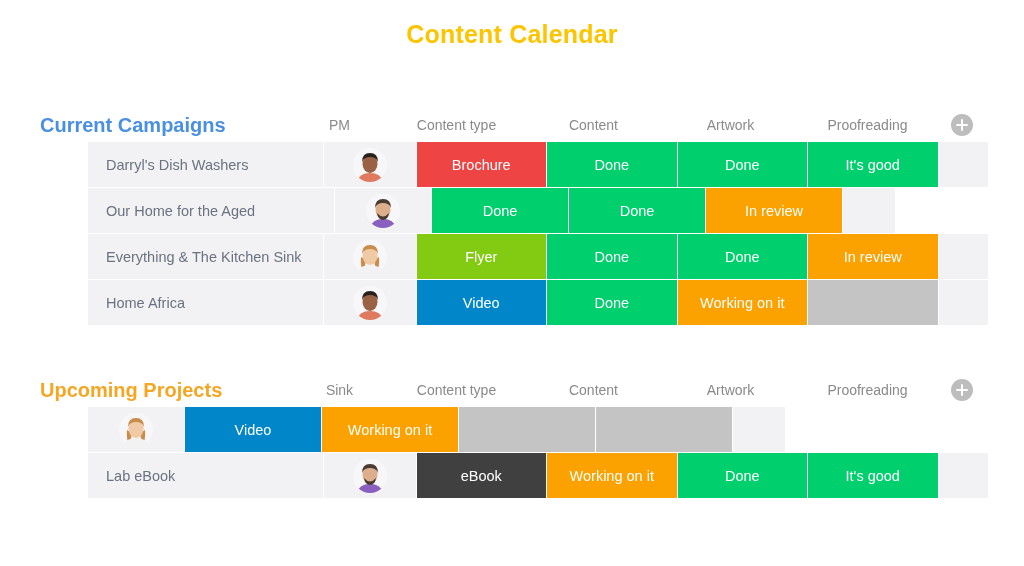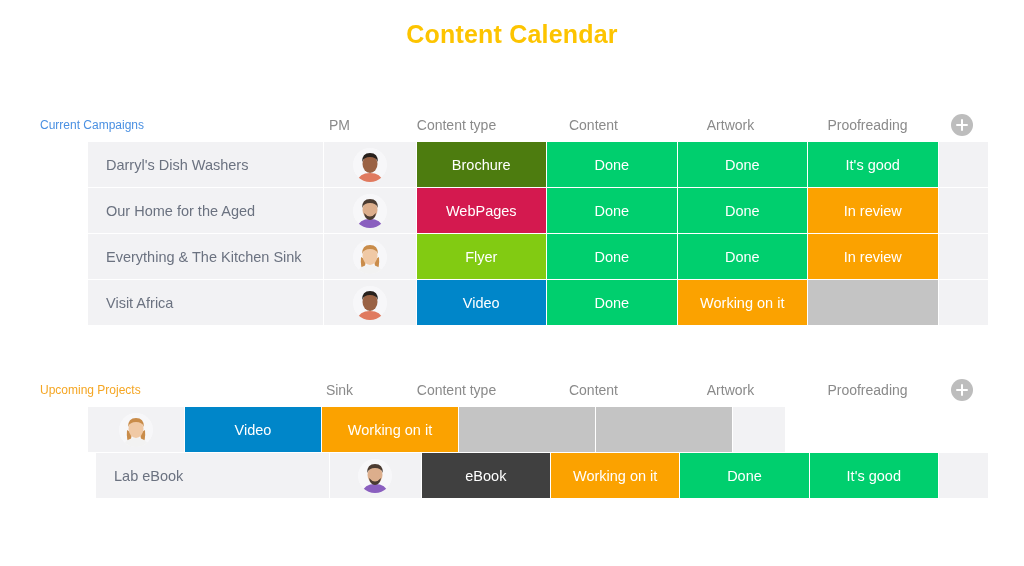--- a/index.html
+++ b/index.html
@@ -38,22 +38,22 @@
   #board-upcoming { top: 373px; }
 
   
   .board-header {
     display: flex;
     align-items: center;
     height: 34px;
     padding-left: 4px;
   }
   .board-title {
-    font-size: 12px;
-    font-weight: normal;
+    font-size: 20px;
+    font-weight: bold;
     white-space: nowrap;
   }
   .board-title.blue   { color: #4a90e2; }
   .board-title.orange { color: #f5a623; }
 
   .col-head {
     font-size: 14px;
     color: #8a8a8a;
     text-align: center;
     white-space: nowrap;
@@ -160,42 +160,41 @@
             <svg viewBox="0 0 34 34" xmlns="http://www.w3.org/2000/svg">
     <circle cx="17" cy="17" r="17" fill="#f7f7f9"></circle>
 
     <path d="M4 34 q2 -9 13 -9 q11 0 13 9z" fill="#e07a5f"></path>
     <ellipse cx="17" cy="16" rx="7.5" ry="9" fill="#9a6244"></ellipse>
 
     <path d="M9 14 q0 -9 8 -9 q8 0 8 9 q-2 -5 -8 -5 q-6 0 -8 5z" fill="#27201c"></path>
   </svg>
           </div>
         </div>
-        <div class="cell cell-type c-type" style="background: #4d7c0f;">Brochure</div>
+        <div class="cell cell-type c-type" style="background: #ef4444;">Brochure</div>
         <div class="cell cell-status c-stat" style="background: rgb(0, 207, 110);">Done</div>
         <div class="cell cell-status c-stat" style="background: rgb(0, 207, 110);">Done</div>
         <div class="cell cell-status c-stat" style="background: rgb(0, 207, 110);">It's good</div>
         <div class="cell cell-tail c-add"></div>
       </div>
       <div class="row">
         <div class="accent" style="background: rgb(61, 155, 245);"></div>
         <div class="cell cell-name c-name" style="width: 247px;">Our Home for the Aged</div>
         <div class="cell cell-person c-person">
           <div class="avatar">
             <svg viewBox="0 0 34 34" xmlns="http://www.w3.org/2000/svg">
     <circle cx="17" cy="17" r="17" fill="#f7f7f9"></circle>
 
     <path d="M4 34 q2 -9 13 -9 q11 0 13 9z" fill="#8a5fbf"></path>
     <ellipse cx="17" cy="16" rx="7.5" ry="9" fill="#dcae8c"></ellipse>
     <path d="M11 19 q6 7 12 0 q-1 7 -6 7 q-5 0 -6 -7z" fill="#4a3b31"></path>
     <path d="M9 14 q0 -9 8 -9 q8 0 8 9 q-2 -5 -8 -5 q-6 0 -8 5z" fill="#4a3b31"></path>
   </svg>
           </div>
         </div>
-        <div class="cell cell-type c-type" style="background: rgb(212, 25, 79);">WebPages</div>
         <div class="cell cell-status c-stat" style="background: rgb(0, 207, 110);">Done</div>
         <div class="cell cell-status c-stat" style="background: rgb(0, 207, 110);">Done</div>
         <div class="cell cell-status c-stat" style="background: rgb(251, 162, 0);">In review</div>
         <div class="cell cell-tail c-add"></div>
       </div>
       <div class="row">
         <div class="accent" style="background: rgb(61, 155, 245);"></div>
         <div class="cell cell-name c-name" style="width: 247px;">Everything &amp; The Kitchen Sink</div>
         <div class="cell cell-person c-person">
           <div class="avatar">
@@ -210,21 +209,21 @@
           </div>
         </div>
         <div class="cell cell-type c-type" style="background: rgb(130, 203, 18);">Flyer</div>
         <div class="cell cell-status c-stat" style="background: rgb(0, 207, 110);">Done</div>
         <div class="cell cell-status c-stat" style="background: rgb(0, 207, 110);">Done</div>
         <div class="cell cell-status c-stat" style="background: rgb(251, 162, 0);">In review</div>
         <div class="cell cell-tail c-add"></div>
       </div>
       <div class="row">
         <div class="accent" style="background: rgb(61, 155, 245);"></div>
-        <div class="cell cell-name c-name" style="width: 247px;">Visit Africa</div>
+        <div class="cell cell-name c-name" style="width: 247px;">Home Africa</div>
         <div class="cell cell-person c-person">
           <div class="avatar">
             <svg viewBox="0 0 34 34" xmlns="http://www.w3.org/2000/svg">
     <circle cx="17" cy="17" r="17" fill="#f7f7f9"></circle>
 
     <path d="M4 34 q2 -9 13 -9 q11 0 13 9z" fill="#e07a5f"></path>
     <ellipse cx="17" cy="16" rx="7.5" ry="9" fill="#9a6244"></ellipse>
 
     <path d="M9 14 q0 -9 8 -9 q8 0 8 9 q-2 -5 -8 -5 q-6 0 -8 5z" fill="#27201c"></path>
   </svg>
@@ -264,21 +263,21 @@
           </div>
         </div>
         <div class="cell cell-type c-type" style="background: rgb(0, 134, 201);">Video</div>
         <div class="cell cell-status c-stat" style="background: rgb(251, 162, 0);">Working on it</div>
         <div class="cell cell-status c-stat cell-empty"></div>
         <div class="cell cell-status c-stat cell-empty"></div>
         <div class="cell cell-tail c-add"></div>
       </div>
       <div class="row">
         <div class="accent" style="background: rgb(245, 166, 35);"></div>
-        <div class="cell cell-name c-name" style="width: 247px; margin-left: 8px;">Lab eBook</div>
+        <div class="cell cell-name c-name" style="width: 247px;">Lab eBook</div>
         <div class="cell cell-person c-person">
           <div class="avatar">
             <svg viewBox="0 0 34 34" xmlns="http://www.w3.org/2000/svg">
     <circle cx="17" cy="17" r="17" fill="#f7f7f9"></circle>
 
     <path d="M4 34 q2 -9 13 -9 q11 0 13 9z" fill="#8a5fbf"></path>
     <ellipse cx="17" cy="16" rx="7.5" ry="9" fill="#dcae8c"></ellipse>
     <path d="M11 19 q6 7 12 0 q-1 7 -6 7 q-5 0 -6 -7z" fill="#4a3b31"></path>
     <path d="M9 14 q0 -9 8 -9 q8 0 8 9 q-2 -5 -8 -5 q-6 0 -8 5z" fill="#4a3b31"></path>
   </svg>

